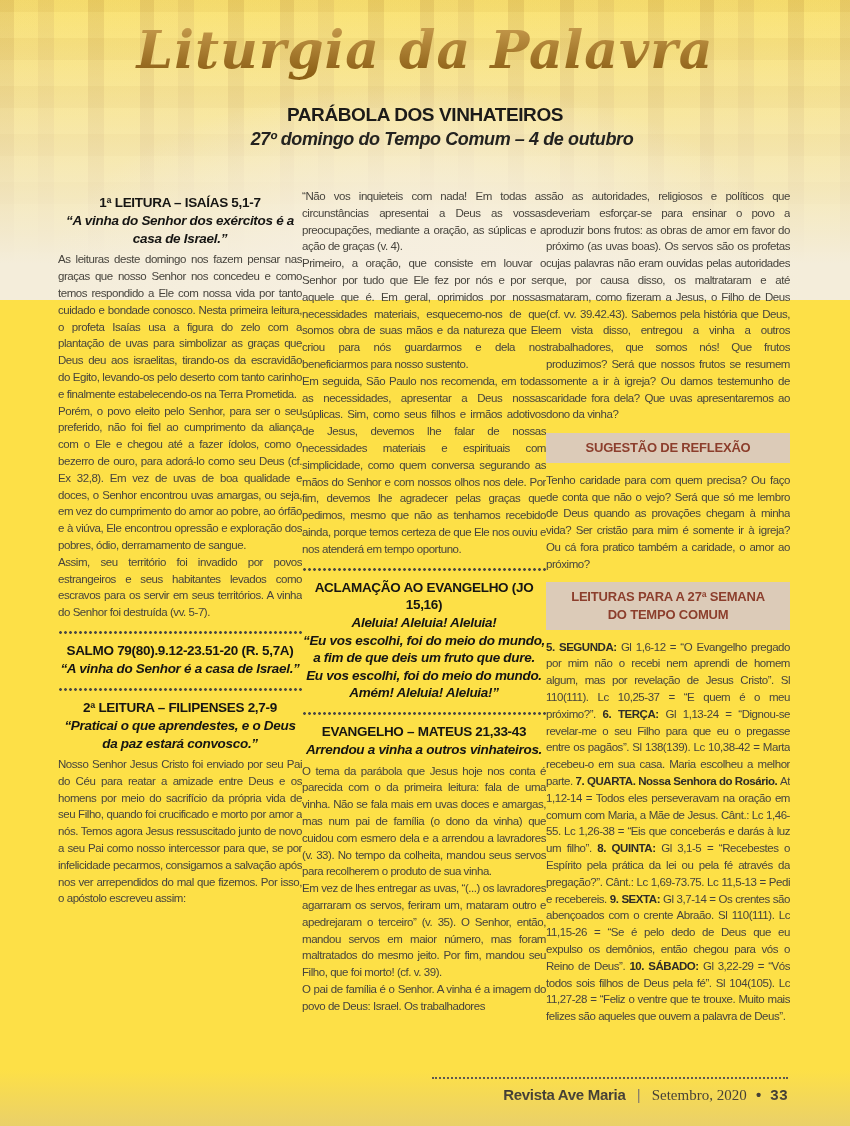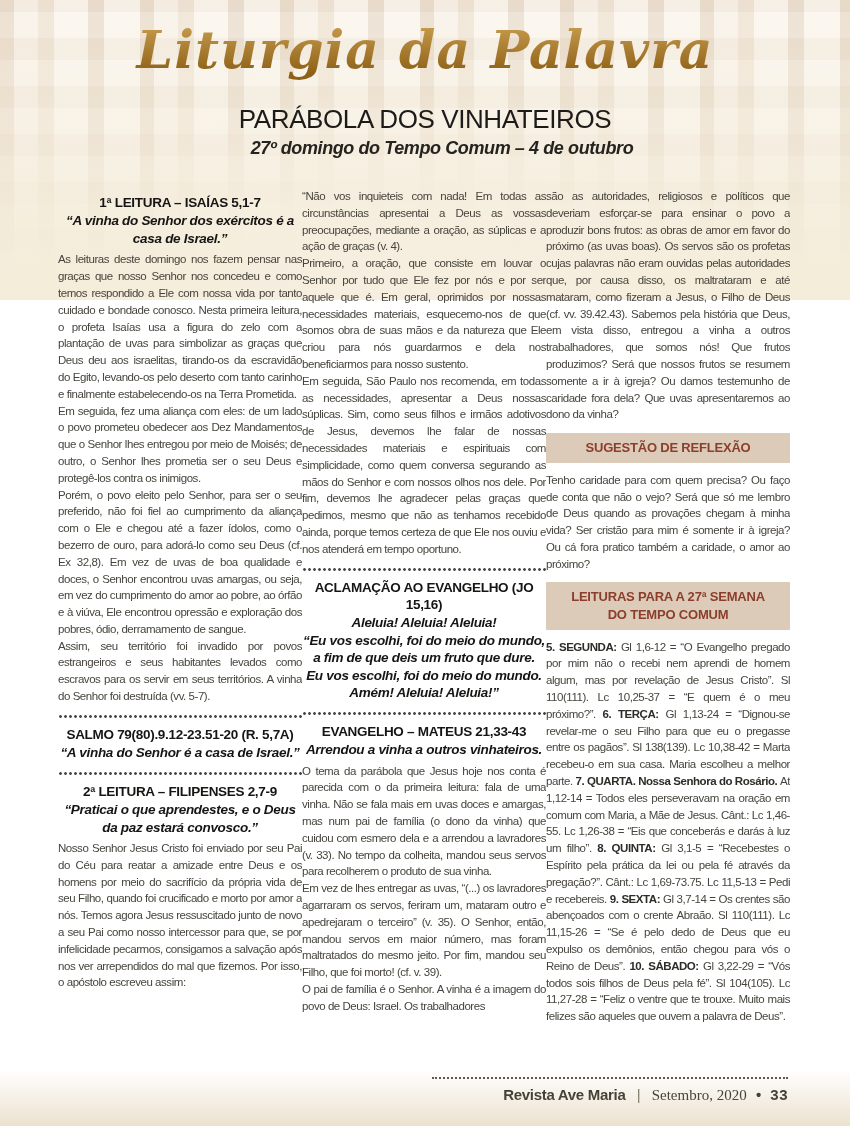--- a/index.html
+++ b/index.html
@@ -1,20 +1,20 @@
 <!DOCTYPE html>
 <html lang="pt" style="--accent-gold: #a9782c; --box-background: #dccbb8; --box-text-color: #8c3e2c; --page-background: #f4edda;"><head>
 <meta charset="utf-8">
 <style>
   html,body{margin:0;padding:0;background:#d8d0bd;}
   .page{
     position:relative;
     width:850px;height:1126px;
     margin:0 auto;
-    background:#ffffff;
+    background:#fde047;
     overflow:hidden;
     font-family:"Liberation Sans",sans-serif;
   }
   
   .header-texture{
     position:absolute;top:0;left:0;right:0;height:300px;
     background:
       repeating-linear-gradient(90deg,
         rgba(186,146,100,0.30) 0 14px,
         rgba(232,212,180,0.20) 14px 38px,
@@ -47,21 +47,21 @@
     font-style:italic;font-weight:700;
     font-size:52px;line-height:1.15;
     color:var(--accent-gold,#a9782c);
     background:linear-gradient(180deg,#c59a4c 10%,#8d6016 90%);
     -webkit-background-clip:text;background-clip:text;
     -webkit-text-fill-color:transparent;
     letter-spacing:1px;
   }
   .article-title{
     margin:24px 0 0 0;
-    font-size:26px;font-weight:400;letter-spacing:-0.4px;
+    font-size:19px;font-weight:700;letter-spacing:-0.4px;
     color:#1c1b19;
   }
   .article-subtitle{
     margin:3px 0 0 0;
     font-size:18px;font-weight:700;font-style:italic;letter-spacing:-0.4px;
     color:#242320;
     padding-left:34px;
   }
   .columns{
     position:absolute;top:188px;left:58px;right:60px;bottom:64px;
@@ -119,21 +119,20 @@
     <div class="masthead">Liturgia da Palavra</div>
     <h1 class="article-title">PARÁBOLA DOS VINHATEIROS</h1>
     <h2 class="article-subtitle">27º domingo do Tempo Comum – 4 de outubro</h2>
   </header>
 
   <main class="columns">
     <div class="col" id="col-0">
         <h3 class="sec-heading">1ª LEITURA – ISAÍAS 5,1-7</h3>
         <div class="sec-quote">“A vinha do Senhor dos exércitos é a casa de Israel.”</div>
         <p class="body-para">As leituras deste domingo nos fazem pensar nas graças que nosso Senhor nos concedeu e como temos respondido a Ele com nossa vida por tanto cuidado e bondade conosco. Nesta primeira leitura, o profeta Isaías usa a figura do zelo com a plantação de uvas para simbolizar as graças que Deus deu aos israelitas, tirando-os da escravidão do Egito, levando-os pelo deserto com tanto carinho e finalmente estabelecendo-os na Terra Prometida.</p>
-        <p class="body-para">Em seguida, fez uma aliança com eles: de um lado o povo prometeu obedecer aos Dez Mandamentos que o Senhor lhes entregou por meio de Moisés; de outro, o Senhor lhes prometia ser o seu Deus e protegê-los contra os inimigos.</p>
         <p class="body-para">Porém, o povo eleito pelo Senhor, para ser o seu preferido, não foi fiel ao cumprimento da aliança com o Ele e chegou até a fazer ídolos, como o bezerro de ouro, para adorá-lo como seu Deus (cf. Ex 32,8). Em vez de uvas de boa qualidade e doces, o Senhor encontrou uvas amargas, ou seja, em vez do cumprimento do amor ao pobre, ao órfão e à viúva, Ele encontrou opressão e exploração dos pobres, ódio, derramamento de sangue.</p>
         <p class="body-para">Assim, seu território foi invadido por povos estrangeiros e seus habitantes levados como escravos para os servir em seus territórios. A vinha do Senhor foi destruída (vv. 5-7).</p>
         <div class="divider"></div>
         <h3 class="sec-heading">SALMO 79(80).9.12-23.51-20 (R. 5,7A)</h3>
         <div class="sec-quote">“A vinha do Senhor é a casa de Israel.”</div>
         <div class="divider"></div>
         <h3 class="sec-heading">2ª LEITURA – FILIPENSES 2,7-9</h3>
         <div class="sec-quote">“Praticai o que aprendestes, e o Deus da paz estará convosco.”</div>
         <p class="body-para">Nosso Senhor Jesus Cristo foi enviado por seu Pai do Céu para reatar a amizade entre Deus e os homens por meio do sacrifício da própria vida de seu Filho, quando foi crucificado e morto por amor a nós. Temos agora Jesus ressuscitado junto de novo a seu Pai como nosso intercessor para que, se por infelicidade pecarmos, consigamos a salvação após nos ver arrependidos do mal que fizemos. Por isso, o apóstolo escreveu assim:</p>
       </div>

